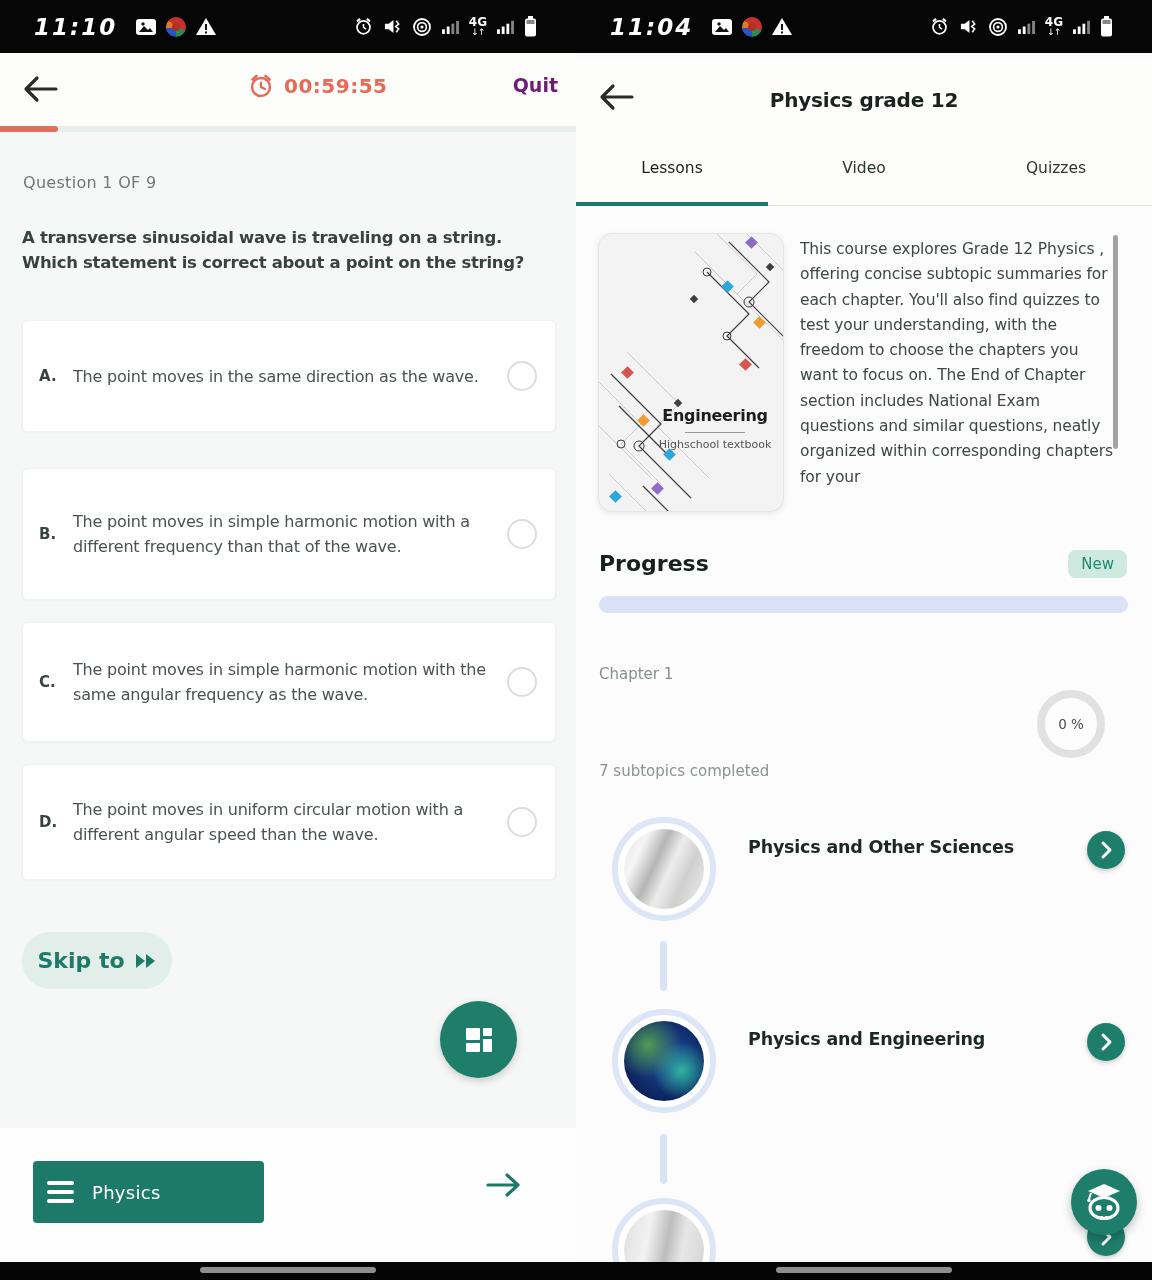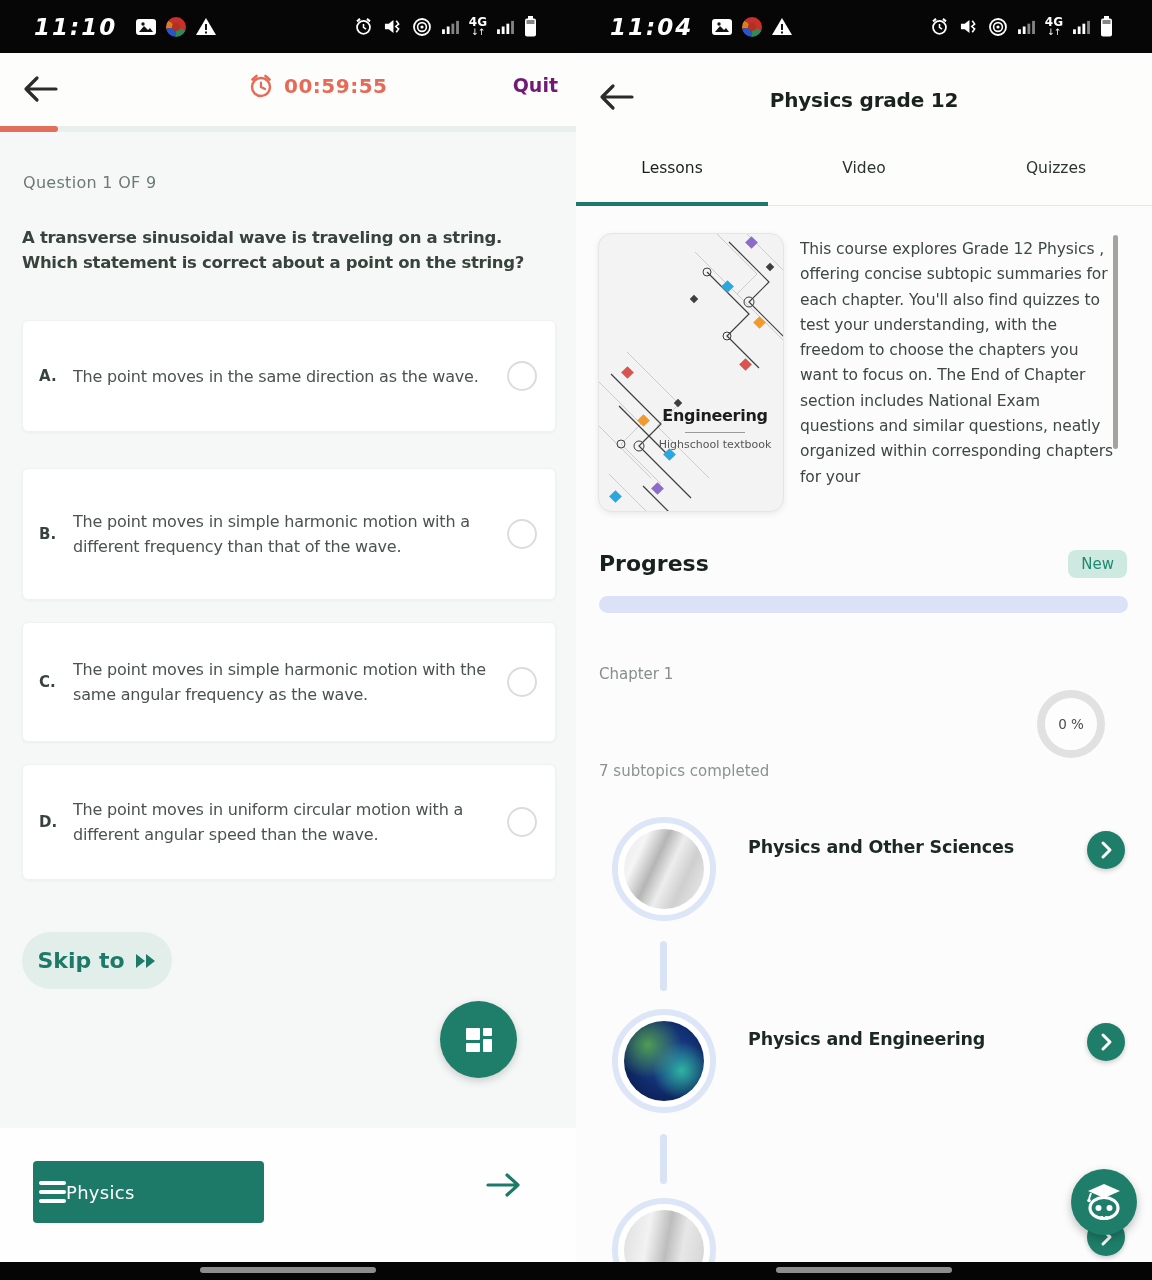--- a/index.html
+++ b/index.html
@@ -43,21 +43,21 @@
   .opt-text { flex:1; font-size:16px; color:#4a534f; line-height:25px; letter-spacing:-0.2px; padding-right:14px; }
   .radio { flex:none; width:30px; height:30px; border-radius:50%; border:2px solid #dcdcdc; background:#fff; }
   .skip-btn { position:absolute; top:932px; left:22px; width:150px; height:57px; border-radius:29px;
               background:#e2eeea; display:flex; align-items:center; justify-content:center; gap:10px; cursor:pointer; }
   .skip-btn span { color:#1e7a68; font-size:22px; font-weight:700; }
   .fab-grid { position:absolute; top:1001px; left:440px; width:77px; height:77px; border-radius:50%;
               background:#1e7e6a; display:flex; align-items:center; justify-content:center;
               box-shadow:0 3px 8px rgba(0,0,0,0.18); cursor:pointer; }
   .bottom-bar { position:absolute; top:1128px; left:0; width:576px; height:134px; background:#fefefe; }
   .subject-btn { position:absolute; top:33px; left:33px; width:231px; height:62px; background:#1e7a68;
-                 border-radius:4px; display:flex; align-items:center; padding-left:6px; cursor:pointer; }
+                 border-radius:4px; display:flex; align-items:center; padding-left:14px; gap:18px; cursor:pointer; }
   .subject-btn .txt { color:#fff; font-size:18px; letter-spacing:0.3px; }
   .burger { display:flex; flex-direction:column; gap:5px; }
   .burger i { display:block; width:27px; height:4px; background:#fff; border-radius:2px; }
   .next-arrow { position:absolute; top:44px; right:54px; cursor:pointer; }
   .navbar { position:absolute; bottom:0; left:0; width:576px; height:18px; background:#050505; z-index:9; }
   .navbar .pill { position:absolute; left:200px; top:5px; width:176px; height:6px; border-radius:3px; background:#8d8d8d; }
 
   
   .c-header { position:absolute; top:53px; left:0; width:576px; height:145px; background:#fdfdfc;margin-top:8px; }
   .c-title { position:absolute; top:27px; left:0; width:576px; text-align:center; font-size:20px;

